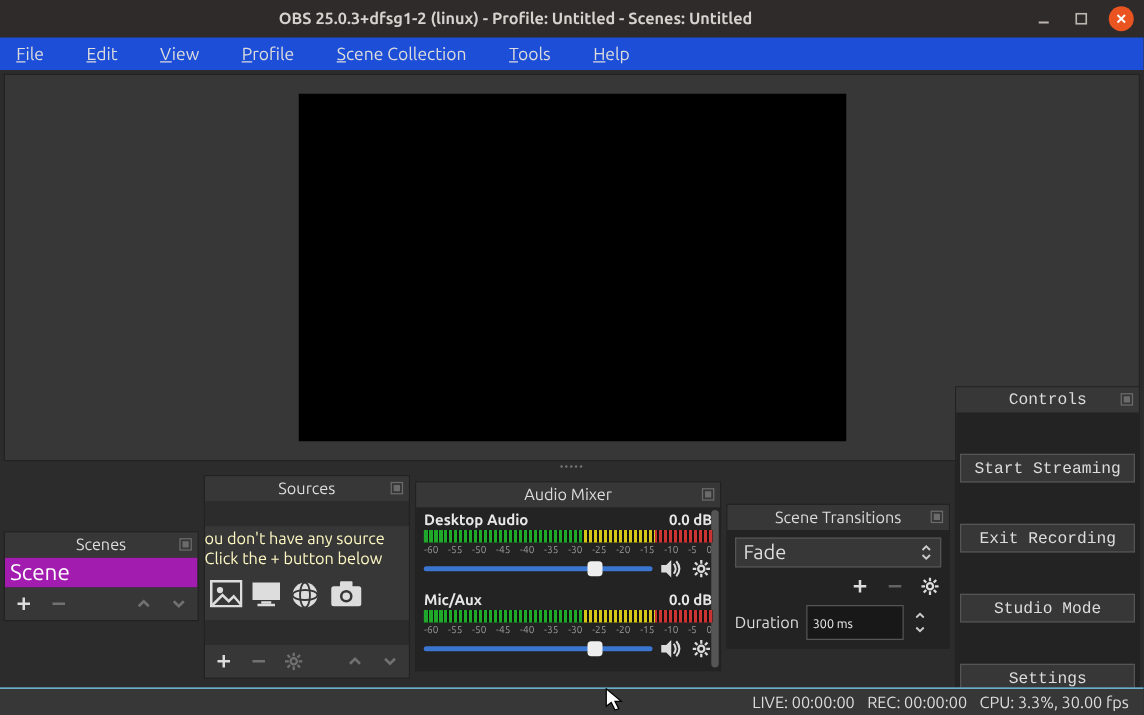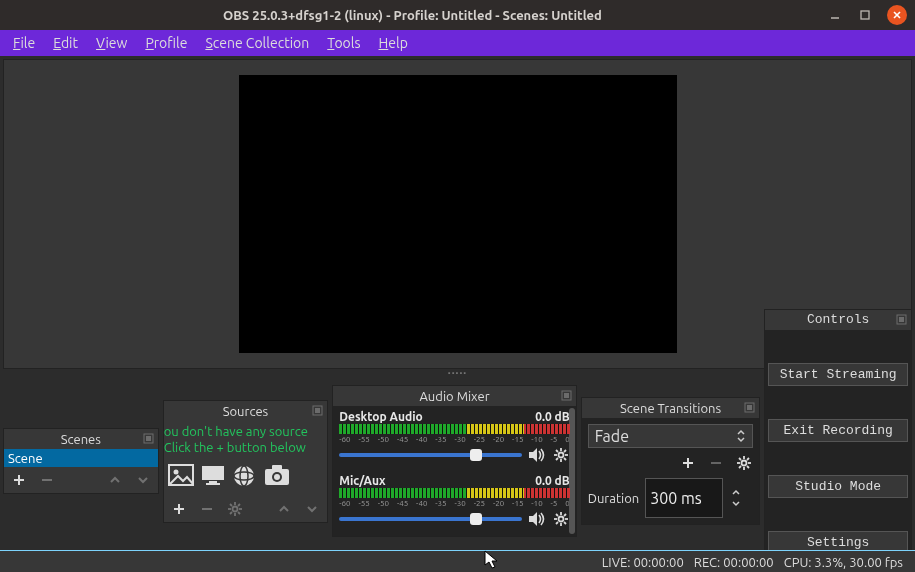--- a/index.html
+++ b/index.html
@@ -22,25 +22,25 @@
   }
   .title-text { flex: 0 0 auto; margin-left: 215px; font-weight: bold; color: #d6d2ce; }
   .title-spacer { flex: 1; }
   .win-btn { width: 16px; height: 16px; margin-left: 14px; display: flex; align-items: center; justify-content: center; color: #bdb7b2; }
   .close-btn { width: 20px; height: 20px; background: #e95420; border-radius: 50%; display: flex; align-items: center; justify-content: center; color: #fff; margin-left: 14px;}
   svg { display:block; }
 
   
   .menubar {
     height: 26px;
-    background: #6d28d9;
+    background: #1d4ed8;
     display: flex;
     align-items: center;
     padding: 0 6px;
-    gap: 4px;
+    gap: 20px;
     font-size: 14px;
     color: #dcdcdc;
   }
   .menuitem { padding: 2px 7px; }
   .menuitem u { text-decoration: underline; }
 
   
   .preview-wrap {
     flex: 0 0 310px;
     background: #373737;
@@ -83,62 +83,62 @@
   .panel-body {
     flex: 1;
     background: #232323;
     position: relative;
     display: flex;
     flex-direction: column;
     overflow: hidden;
   }
   
   .scenes { width: 156px; }
-  .sources { width: 166px; }
+  .sources { width: 166px; gap: 20px; }
   .mixer { width: 245px; }
   .transitions { width: 180px; }
   .controls { width: 148px; font-family: Liberation Mono, monospace; }
 
   
-  .scene-row { background: #0369a1; color: #fff; padding: 2px 4px; font-size: 13px;}
+  .scene-row { background: #a21caf; color: #fff; padding: 2px 4px; font-size: 18px;}
   
   .panel-toolbar {
     height: 26px;
     display: flex;
     align-items: center;
     gap: 10px;
     padding: 0 6px;
     background: #373737;
   }
   .tb-btn { width: 18px; height: 18px; display:flex; align-items:center; justify-content:center; color:#dcdcdc; }
   .tb-btn.dim { opacity:.35; }
 
   
-  .sources-hint { padding: 2px 0 6px 0; font-size: 13px; line-height: 16px; color: #22c55e; background:#373737;}
+  .sources-hint { padding: 2px 0 6px 0; font-size: 13px; line-height: 16px; color: #fef9c3; background:#373737;}
   .sources-icons { display:flex; gap:6px; padding: 3px 4px 6px 4px; background:#373737;}
   .big-icon { width:26px; height:26px; color:#ddd;}
 
   
   .mixer-body { padding: 4px 6px 2px 6px; background: #232323; gap: 4px; }
   .track { margin-bottom: 6px;}
   .track-head { display:flex; justify-content:space-between; font-size:12px; font-weight:bold; color:#e8e8e8;}
   .meter { height:10px; background:linear-gradient(to right,#1fa82a 0%,#1fa82a 55%,#d6c617 55%,#d6c617 80%,#c33 80%,#c33 100%); position:relative; margin-top:1px;}
   .meter::after{content:"";position:absolute;inset:0;background:repeating-linear-gradient(to right,transparent 0 3px,#111 3px 4px);}
   .meter-scale { display:flex; justify-content:space-between; font-size:8px; color:#999; margin-top:1px;}
   .track-controls { display:flex; align-items:center; gap:6px; margin-top:2px;}
   .vol-slider { flex:1; height:4px; background:#3a75d0; position:relative; border-radius:2px;}
   .vol-slider .knob{ position:absolute; right:22%; top:-4px; width:12px; height:12px; background:#eee; border-radius:3px;}
   .mscroll { position:absolute; right:1px; top:2px; bottom:2px; width:6px; background:#555; border-radius:3px;}
   
   
   .trans-body { padding: 6px; gap:6px; display:flex; flex-direction:column; background:#232323;}
   .dropdown { height:24px; background:#373737; border:1px solid #555; display:flex; align-items:center; justify-content:space-between; padding:0 6px; color:#ddd; font-size:16px;}
   .trans-row { display:flex; justify-content:flex-end; gap:10px; align-items:center;}
   .trans-dur { display:flex; align-items:center; gap:6px; }
-  .spin { width:78px; height:40px; background:#181818; border:1px solid #555; color:#eee; padding:0 4px; display:flex; align-items:center; font-size:16px;}
+  .spin { width:78px; height:28px; background:#181818; border:1px solid #555; color:#eee; padding:0 4px; display:flex; align-items:center; font-size:10px;}
   .spin-arrows { width:14px; display:flex; flex-direction:column; }
   .spin-arrows div{height:12px; display:flex;align-items:center;justify-content:center;}
 
   
   .controls-body { padding: 3px; gap:3px; display:flex; flex-direction:column; background:#232323;}
   .ctrl-btn { height:23px; background:#373737; border:1px solid #555; display:flex; align-items:center; justify-content:center; font-size:13px; color:#ddd;margin-top:30px;}
 
   
   .status {
     height: 22px;

